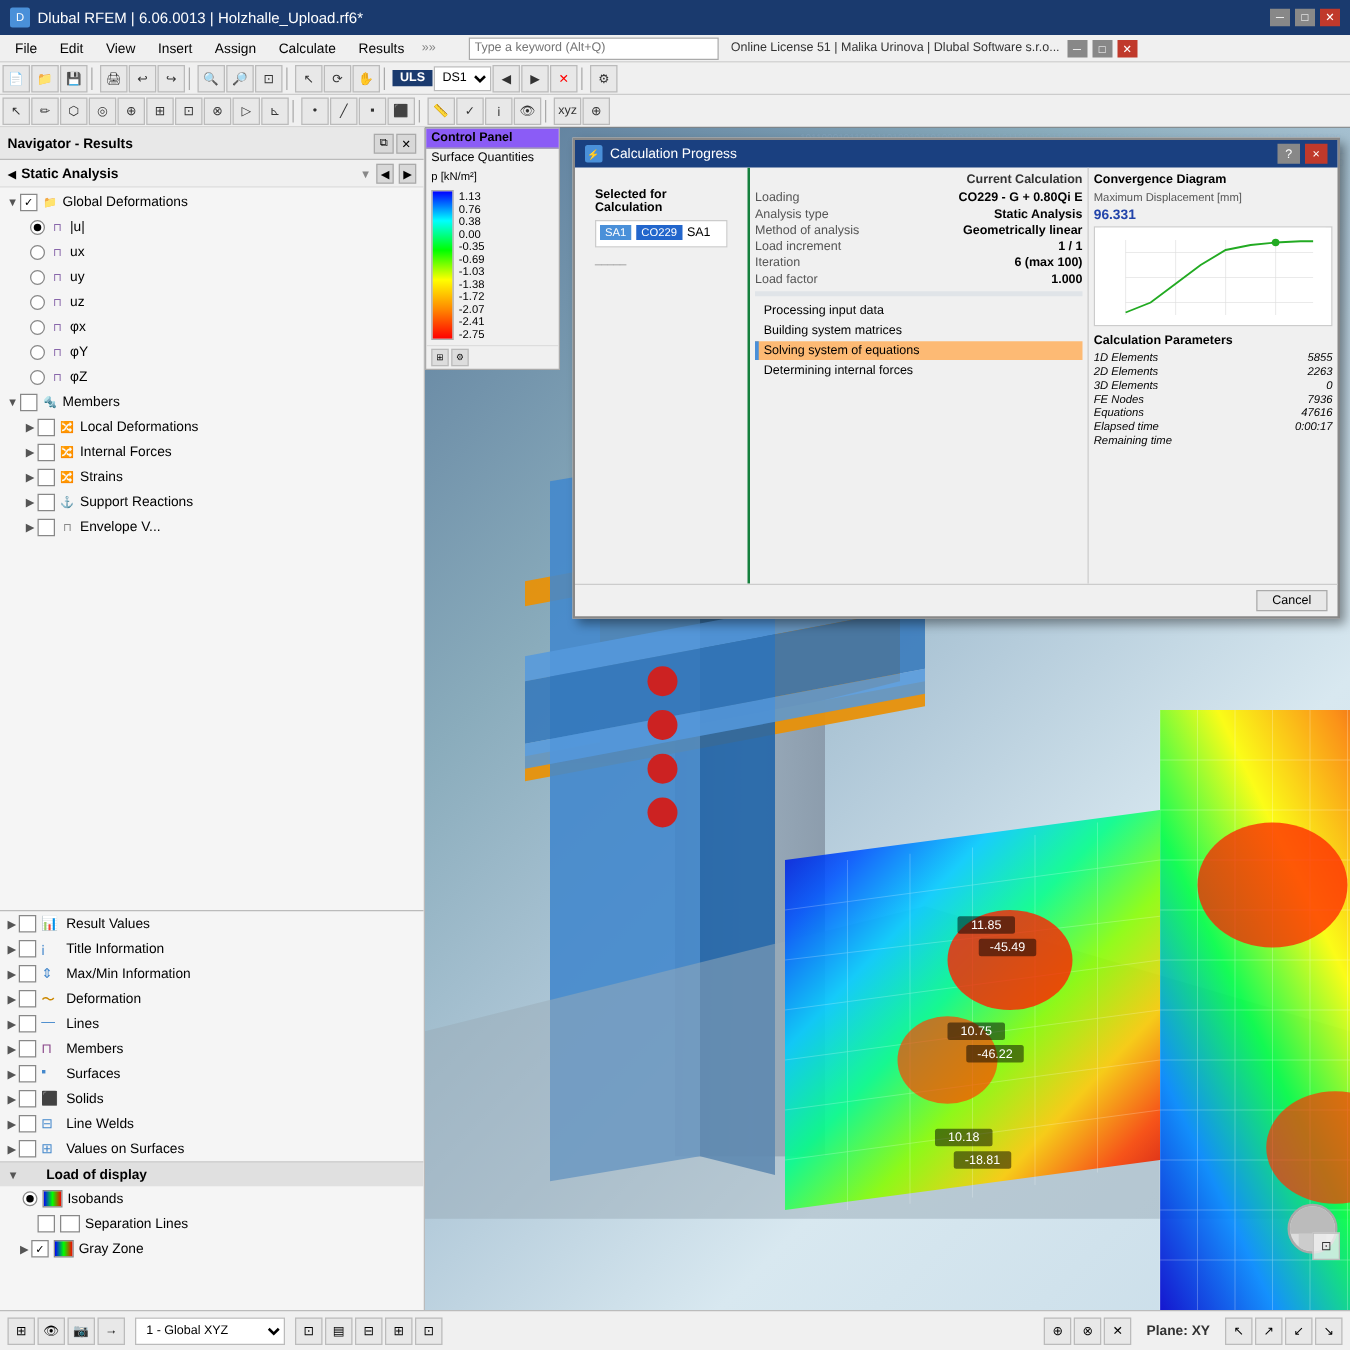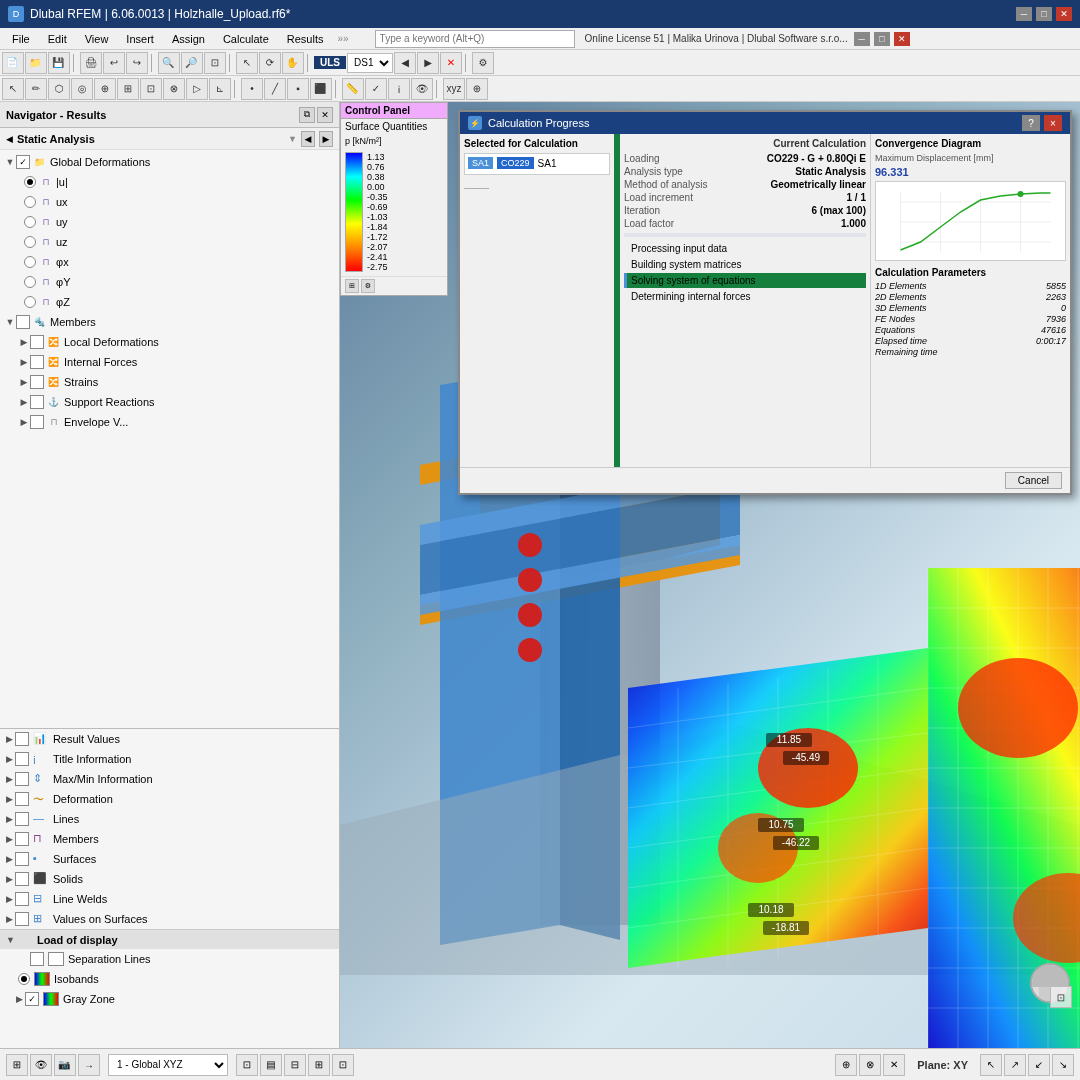--- a/index.html
+++ b/index.html
@@ -63,51 +63,51 @@
     .expand-arrow { font-size: 9px; margin-right: 2px; color: #555; }
     
     
     .view-area { flex: 1; background: #2a2a2a; position: relative; overflow: hidden; }
     
     
     .bg-gradient { position: absolute; inset: 0; background: linear-gradient(135deg, #5a7a9a 0%, #8aacbc 30%, #b0c8d8 50%, #d8e8f0 70%, #c8dce8 100%); }
     
     
     .control-panel { position: absolute; top: 0; left: 0; width: 110px; background: #f0f0f0; border: 1px solid #aaa; z-index: 10; }
-    .cp-header { background: #f0abfc; padding: 2px 4px; font-size: 10px; font-weight: bold; border-bottom: 1px solid #aaa; }
+    .cp-header { background: #8b5cf6; padding: 2px 4px; font-size: 10px; font-weight: bold; border-bottom: 1px solid #aaa; }
     .cp-title { font-size: 10px; padding: 2px 4px; }
     .color-bar-container { padding: 4px; display: flex; gap: 4px; }
     .color-scale { width: 20px; background: linear-gradient(to bottom, #0000ff, #00ffff, #00ff00, #ffff00, #ff8800, #ff0000); border: 1px solid #aaa; }
     .scale-labels { display: flex; flex-direction: column; justify-content: space-between; font-size: 9px; }
     .cp-icons { display: flex; gap: 2px; padding: 2px 4px; border-top: 1px solid #ddd; }
     .cp-icon-btn { width: 14px; height: 14px; background: #ddd; border: 1px solid #bbb; font-size: 7px; cursor: pointer; display: flex; align-items: center; justify-content: center; }
     
     
     .calc-dialog { position: absolute; top: 10px; left: 120px; right: 20px; height: 380px; background: #f0f0f0; border: 2px solid #888; z-index: 20; display: flex; flex-direction: column; box-shadow: 4px 4px 8px rgba(0,0,0,0.4); }
     .dialog-title { background: #1a4080; color: white; padding: 3px 8px; display: flex; align-items: center; justify-content: space-between; font-size: 11px; }
     .dialog-title-icon { width: 14px; height: 14px; background: #4a90d9; border-radius: 2px; font-size: 8px; color: white; display: flex; align-items: center; justify-content: center; }
     .dialog-content { flex: 1; display: flex; overflow: hidden; }
     
     
     .binary-bg { position: absolute; top: 0; right: 0; width: 350px; height: 100%; font-size: 9px; color: rgba(150,180,210,0.3); overflow: hidden; line-height: 12px; word-break: break-all; pointer-events: none; }
     
-    .dialog-left { width: 160px; border-right: 6px solid #15803d; padding: 4px; }
+    .dialog-left { width: 140px; border-right: 2px solid #15803d; padding: 16px; }
     .dialog-selected-title { font-size: 10px; font-weight: bold; margin-bottom: 4px; }
     .dialog-load-row { display: flex; align-items: center; gap: 4px; margin-bottom: 2px; }
     .load-badge { background: #4a90d9; color: white; padding: 1px 4px; font-size: 9px; }
     .load-name { font-size: 10px; }
     
     .dialog-middle { flex: 1; padding: 4px; }
     .calc-section-title { font-size: 10px; font-weight: bold; margin-bottom: 4px; color: #333; text-align: right; }
     .calc-row { display: flex; justify-content: space-between; margin-bottom: 2px; font-size: 10px; }
     .calc-label { color: #555; }
     .calc-value { font-weight: bold; }
     .partial-steps-title { font-size: 10px; font-weight: bold; margin-top: 6px; margin-bottom: 3px; }
     .partial-step { padding: 2px 4px; font-size: 10px; margin-bottom: 1px; border-left: 3px solid transparent; }
-    .partial-step.active { background: #15803d; border-left-color: #4a90d9; }
+    .partial-step.active { background: #fdba74; border-left-color: #4a90d9; }
     
     .dialog-right { width: 200px; border-left: 1px solid #ccc; padding: 4px; }
     .convergence-title { font-size: 10px; font-weight: bold; margin-bottom: 4px; }
     .convergence-chart { background: white; border: 1px solid #ccc; height: 80px; margin-bottom: 6px; position: relative; overflow: hidden; }
     .calc-params-title { font-size: 10px; font-weight: bold; margin-bottom: 3px; }
     .calc-param-row { display: flex; justify-content: space-between; font-size: 9px; margin-bottom: 1px; font-style: italic; }
     
     .dialog-footer { border-top: 1px solid #ccc; padding: 4px 8px; display: flex; justify-content: flex-end; }
     .cancel-btn { background: #e8e8e8; border: 1px solid #aaa; padding: 2px 12px; font-size: 10px; cursor: pointer; }
     
@@ -377,32 +377,32 @@
         <span class="nbi-check"></span>
         <span class="nbi-icon" style="color:#4488cc;">⊞</span>
         <span class="nbi-label">Values on Surfaces</span>
       </div>
 
       <div class="nav-bottom-item" style="background:#e0e0e0; border-top:1px solid #ccc;">
         <span class="expand-arrow">▼</span>
         <span class="nbi-icon" style="width:16px;"></span>
         <span class="nbi-label" style="font-weight:bold;">Load of display</span>
       </div>
-      <div class="nav-bottom-item" style="padding-left:30px;">
-        <span class="nbi-check"></span>
-        <span class="nbi-icon" style="width:16px; height:14px; background:white; border:1px solid #888; margin-right:4px;"></span>
-        <span class="nbi-label">Separation Lines</span>
-      </div>
       <div class="nav-bottom-item" style="padding-left:16px;">
         <span class="expand-arrow"></span>
         <span style="width:12px; height:12px; border:1px solid #888; border-radius:50%; background:white; margin-right:4px; display:inline-flex; align-items:center; justify-content:center; flex-shrink:0;">
           <span style="width:6px;height:6px;background:#000;border-radius:50%;display:block;"></span>
         </span>
         <span class="nbi-icon" style="width:16px; height:14px; background:linear-gradient(to right,#00f,#0f0,#f00); border:1px solid #888; margin-right:4px;"></span>
         <span class="nbi-label">Isobands</span>
+      </div>
+      <div class="nav-bottom-item" style="padding-left:30px;">
+        <span class="nbi-check"></span>
+        <span class="nbi-icon" style="width:16px; height:14px; background:white; border:1px solid #888; margin-right:4px;"></span>
+        <span class="nbi-label">Separation Lines</span>
       </div>
       <div class="nav-bottom-item" style="padding-left:16px;">
         <span class="expand-arrow">▶</span>
         <span class="nbi-check checked"></span>
         <span class="nbi-icon" style="width:16px; height:14px; background:linear-gradient(to right,#00f,#0f0,#f00); border:1px solid #888; margin-right:4px;"></span>
         <span class="nbi-label">Gray Zone</span>
       </div>
     </div>
   </div>
 
@@ -552,21 +552,21 @@
       <div class="color-bar-container">
         <div class="color-scale" style="width:18px; height:120px;"></div>
         <div class="scale-labels" style="height:120px;">
           <span>1.13</span>
           <span>0.76</span>
           <span>0.38</span>
           <span>0.00</span>
           <span>-0.35</span>
           <span>-0.69</span>
           <span>-1.03</span>
-          <span>-1.84</span>
+          <span>-1.38</span>
           <span>-1.72</span>
           <span>-2.07</span>
           <span>-2.41</span>
           <span>-2.75</span>
         </div>
       </div>
       <div class="cp-icons">
         <button class="cp-icon-btn">⊞</button>
         <button class="cp-icon-btn">⚙</button>
       </div>

